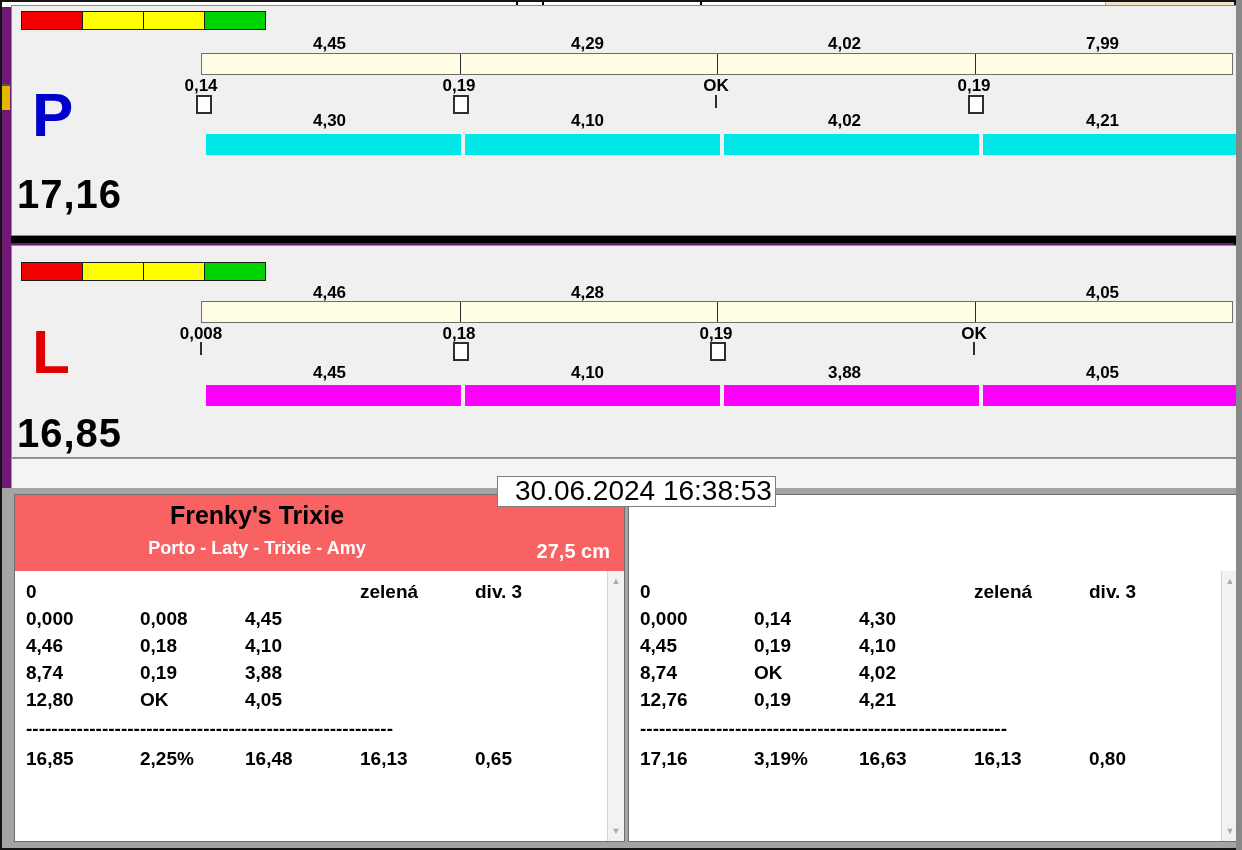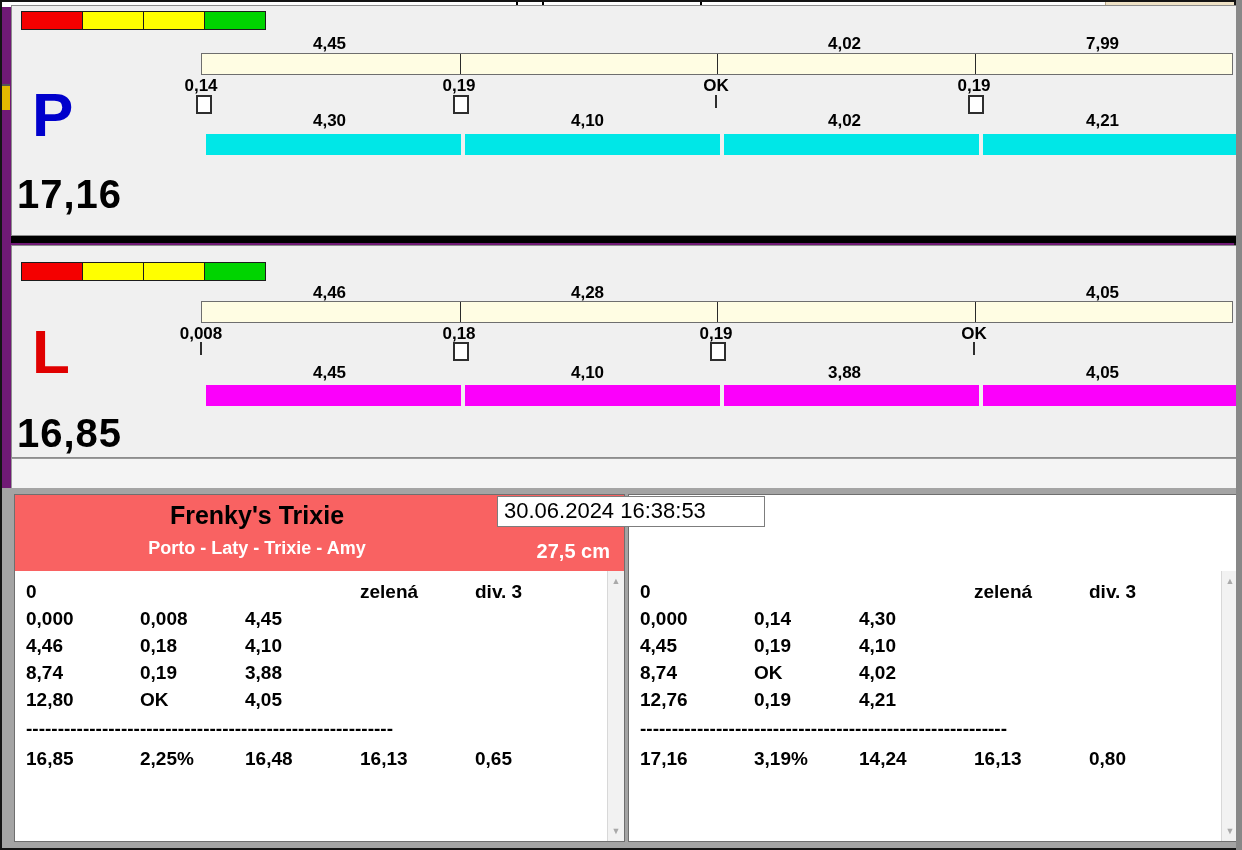--- a/index.html
+++ b/index.html
@@ -84,21 +84,21 @@
   .t-row{display:grid;grid-template-columns:114px 105px 115px 115px 1fr;padding-left:11px;height:27px;line-height:27px;font-size:19px;font-weight:bold;color:#000;}
   .t-row span{overflow:hidden;white-space:nowrap;}
   .t-row.separator-row{display:block;margin-top:2px;white-space:nowrap;overflow:hidden;width:440px;}
   .t-row.summary-row{margin-top:3px;}
 
   .scrollbar{position:absolute;top:0;right:0;width:16px;height:100%;background:#f2f2f2;border-left:1px solid #d8d8d8;}
   .scroll-arrow{position:absolute;left:0;width:100%;text-align:center;font-size:9px;color:#a9a9a9;line-height:10px;}
   .scroll-arrow.up{top:5px;}
   .scroll-arrow.down{bottom:5px;}
 
-  .timestamp-box{position:absolute;left:497px;top:496px;width:260px;height:29px;background:#fff;border:1px solid #7d7d7d;z-index:5;font-size:22px;line-height:27px;padding-left:6px;color:#000;white-space:nowrap;}
+  .timestamp-box{position:absolute;left:497px;top:476px;width:260px;height:29px;background:#fff;border:1px solid #7d7d7d;z-index:5;font-size:28px;line-height:27px;padding-left:17px;color:#000;white-space:nowrap;}
 </style>
 </head>
 <body>
 
 <div class="screen">
 
   <div class="top-strip">
     <span class="tickmark" style="left:514px"></span>
     <span class="tickmark" style="left:540px"></span>
     <span class="tickmark" style="left:698px"></span>
@@ -108,20 +108,21 @@
 
   <section class="timer-panel" id="panel-p">
     <div class="traffic">
       <div class="seg tl-red"></div>
       <div class="seg tl-yellow"></div>
       <div class="seg tl-yellow"></div>
       <div class="seg tl-green"></div>
     </div>
 
     <div class="seg-val sv0 row-ref">4,45</div>
+    <div class="seg-val sv1 row-ref">4,29</div>
     <div class="seg-val sv2 row-ref">4,02</div>
     <div class="seg-val sv3 row-ref">7,99</div>
 
     <div class="ref-bar">
       <i class="divider d1"></i>
       <i class="divider d2"></i>
       <i class="divider d3"></i>
     </div>
 
     <div class="bnd-val bv0 row-split">0,14</div>
@@ -291,21 +292,21 @@
         <span>12,76</span>
         <span>0,19</span>
         <span>4,21</span>
         <span></span>
         <span></span>
       </div>
       <div class="t-row separator-row">----------------------------------------------------------</div>
       <div class="t-row summary-row">
         <span>17,16</span>
         <span>3,19%</span>
-        <span>14,24</span>
+        <span>16,63</span>
         <span>16,13</span>
         <span>0,80</span>
       </div>
       <div class="scrollbar">
         <div class="scroll-arrow up">▲</div>
         <div class="scroll-arrow down">▼</div>
       </div>
     </div>
   </div>
 

